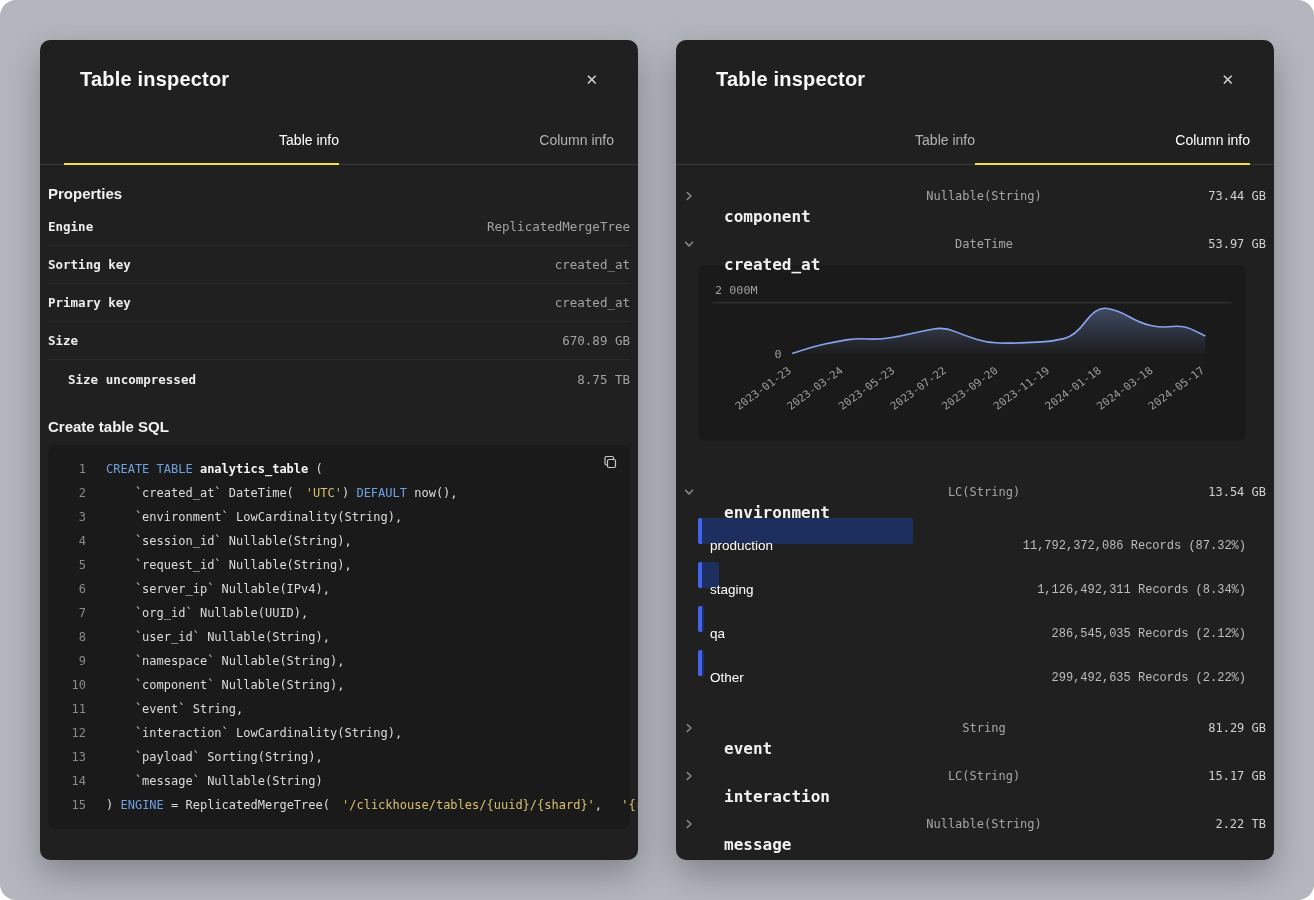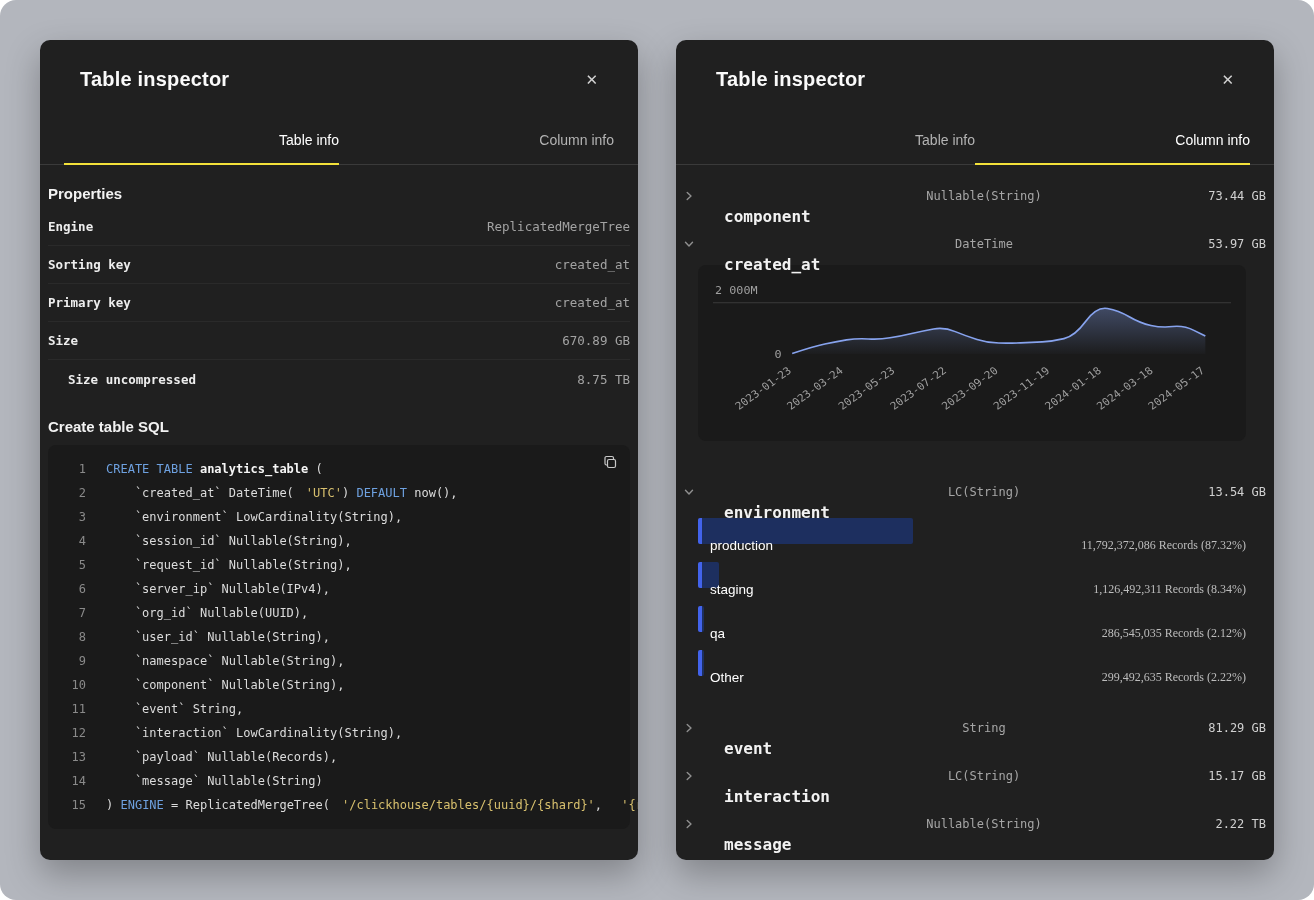--- a/index.html
+++ b/index.html
@@ -50,21 +50,21 @@
   .col-size { font-family:"DejaVu Sans Mono",monospace; font-size:12px; color:#d0d0d0; text-align:right; }
 
   .chart-block { background:#1a1a1a; border-radius:8px; margin:4px 20px 20px 14px; padding:8px 0 0; }
   .chart-block svg { display:block; width:100%; }
 
   .bars-block { margin:0 20px 12px 14px; }
   .bar-row { position:relative; display:flex; align-items:flex-end; height:44px; }
   .bar-fill { position:absolute; left:0; top:9px; bottom:9px; background:var(--bar-fill,#1d2f5f);
               border-left:4px solid var(--bar-edge,#4263eb); border-radius:2px; }
   .bar-label { position:relative; font-size:13.5px; color:#ffffff; padding-left:12px; }
-  .bar-meta  { position:relative; margin-left:auto; font-family:Liberation Serif, serif; font-size:12px; color:#bdbdbd; }
+  .bar-meta  { position:relative; margin-left:auto; font-family:Liberation Mono, monospace; font-size:12px; color:#bdbdbd; }
 </style>
 </head>
 <body>
 
 <div class="stage">
 
   <section class="panel left">
     <header class="panel-header">
       <h1 class="panel-title">Table inspector</h1>
       <button class="close-btn">✕</button>
@@ -149,21 +149,21 @@
             <div class="code-line">
               <span class="line-num">11</span>
               <span class="code-text"><span class="tok-pl">    `event` String,</span></span>
             </div>
             <div class="code-line">
               <span class="line-num">12</span>
               <span class="code-text"><span class="tok-pl">    `interaction` LowCardinality(String),</span></span>
             </div>
             <div class="code-line">
               <span class="line-num">13</span>
-              <span class="code-text"><span class="tok-pl">    `payload` Nullable(Records),</span></span>
+              <span class="code-text"><span class="tok-pl">    `payload` Sorting(String),</span></span>
             </div>
             <div class="code-line">
               <span class="line-num">14</span>
               <span class="code-text"><span class="tok-pl">    `message` Nullable(String)</span></span>
             </div>
             <div class="code-line">
               <span class="line-num">15</span>
               <span class="code-text"><span class="tok-pl">) </span><span class="tok-kw">ENGINE</span><span class="tok-pl"> = ReplicatedMergeTree(</span><span class="tok-str">'/clickhouse/tables/{uuid}/{shard}'</span><span class="tok-pl">, </span><span class="tok-str">'{replica}'</span></span>
             </div>
           </div>

